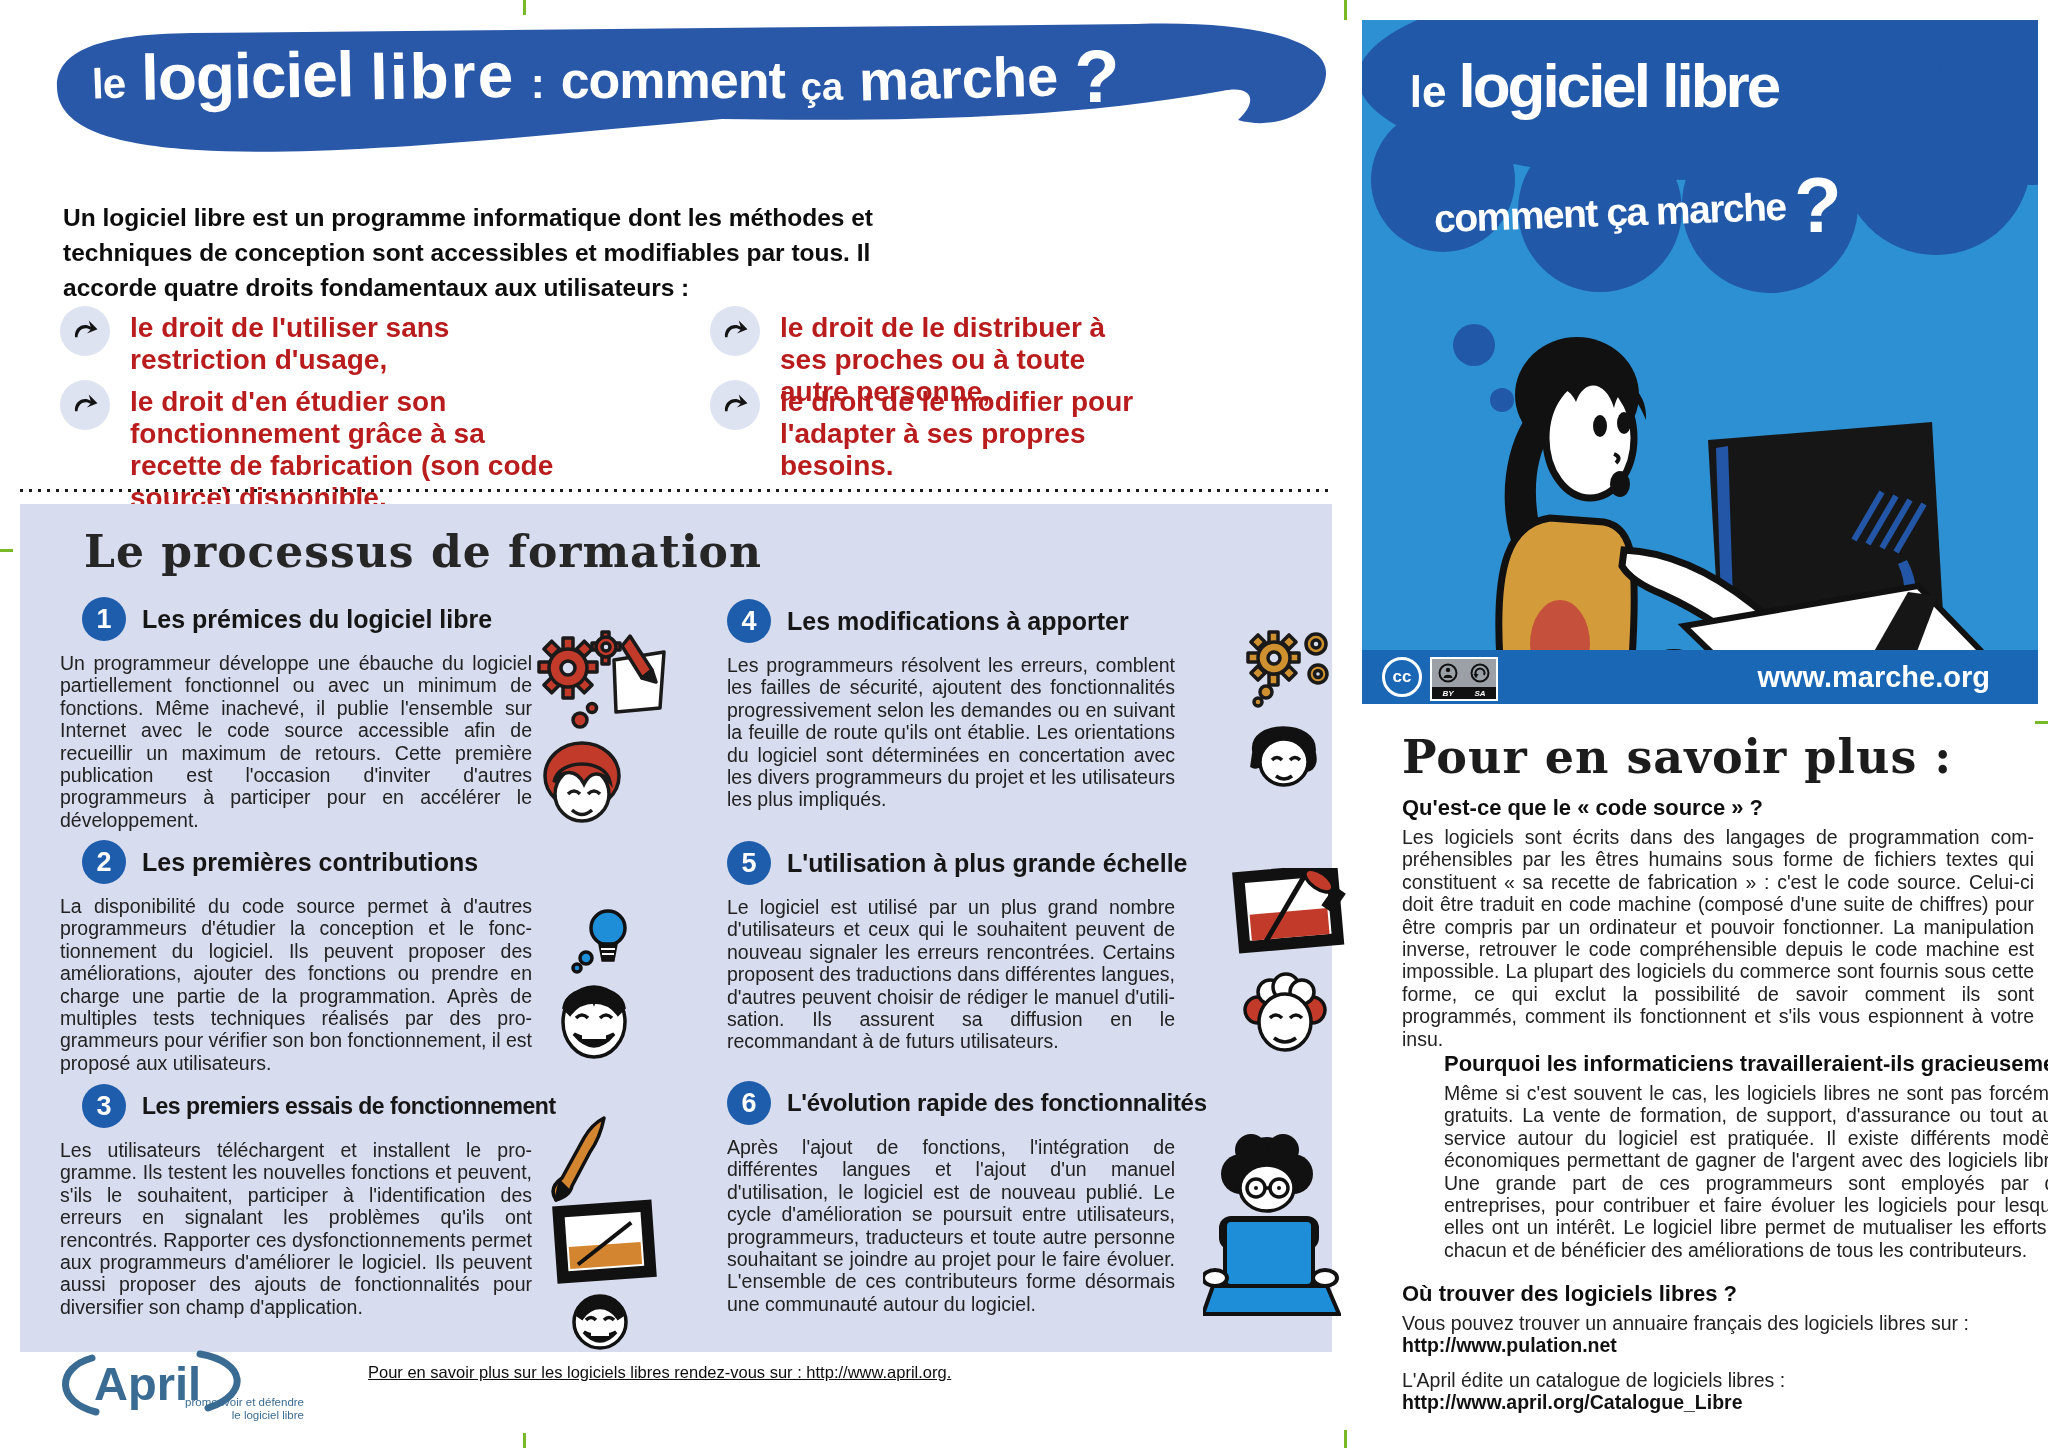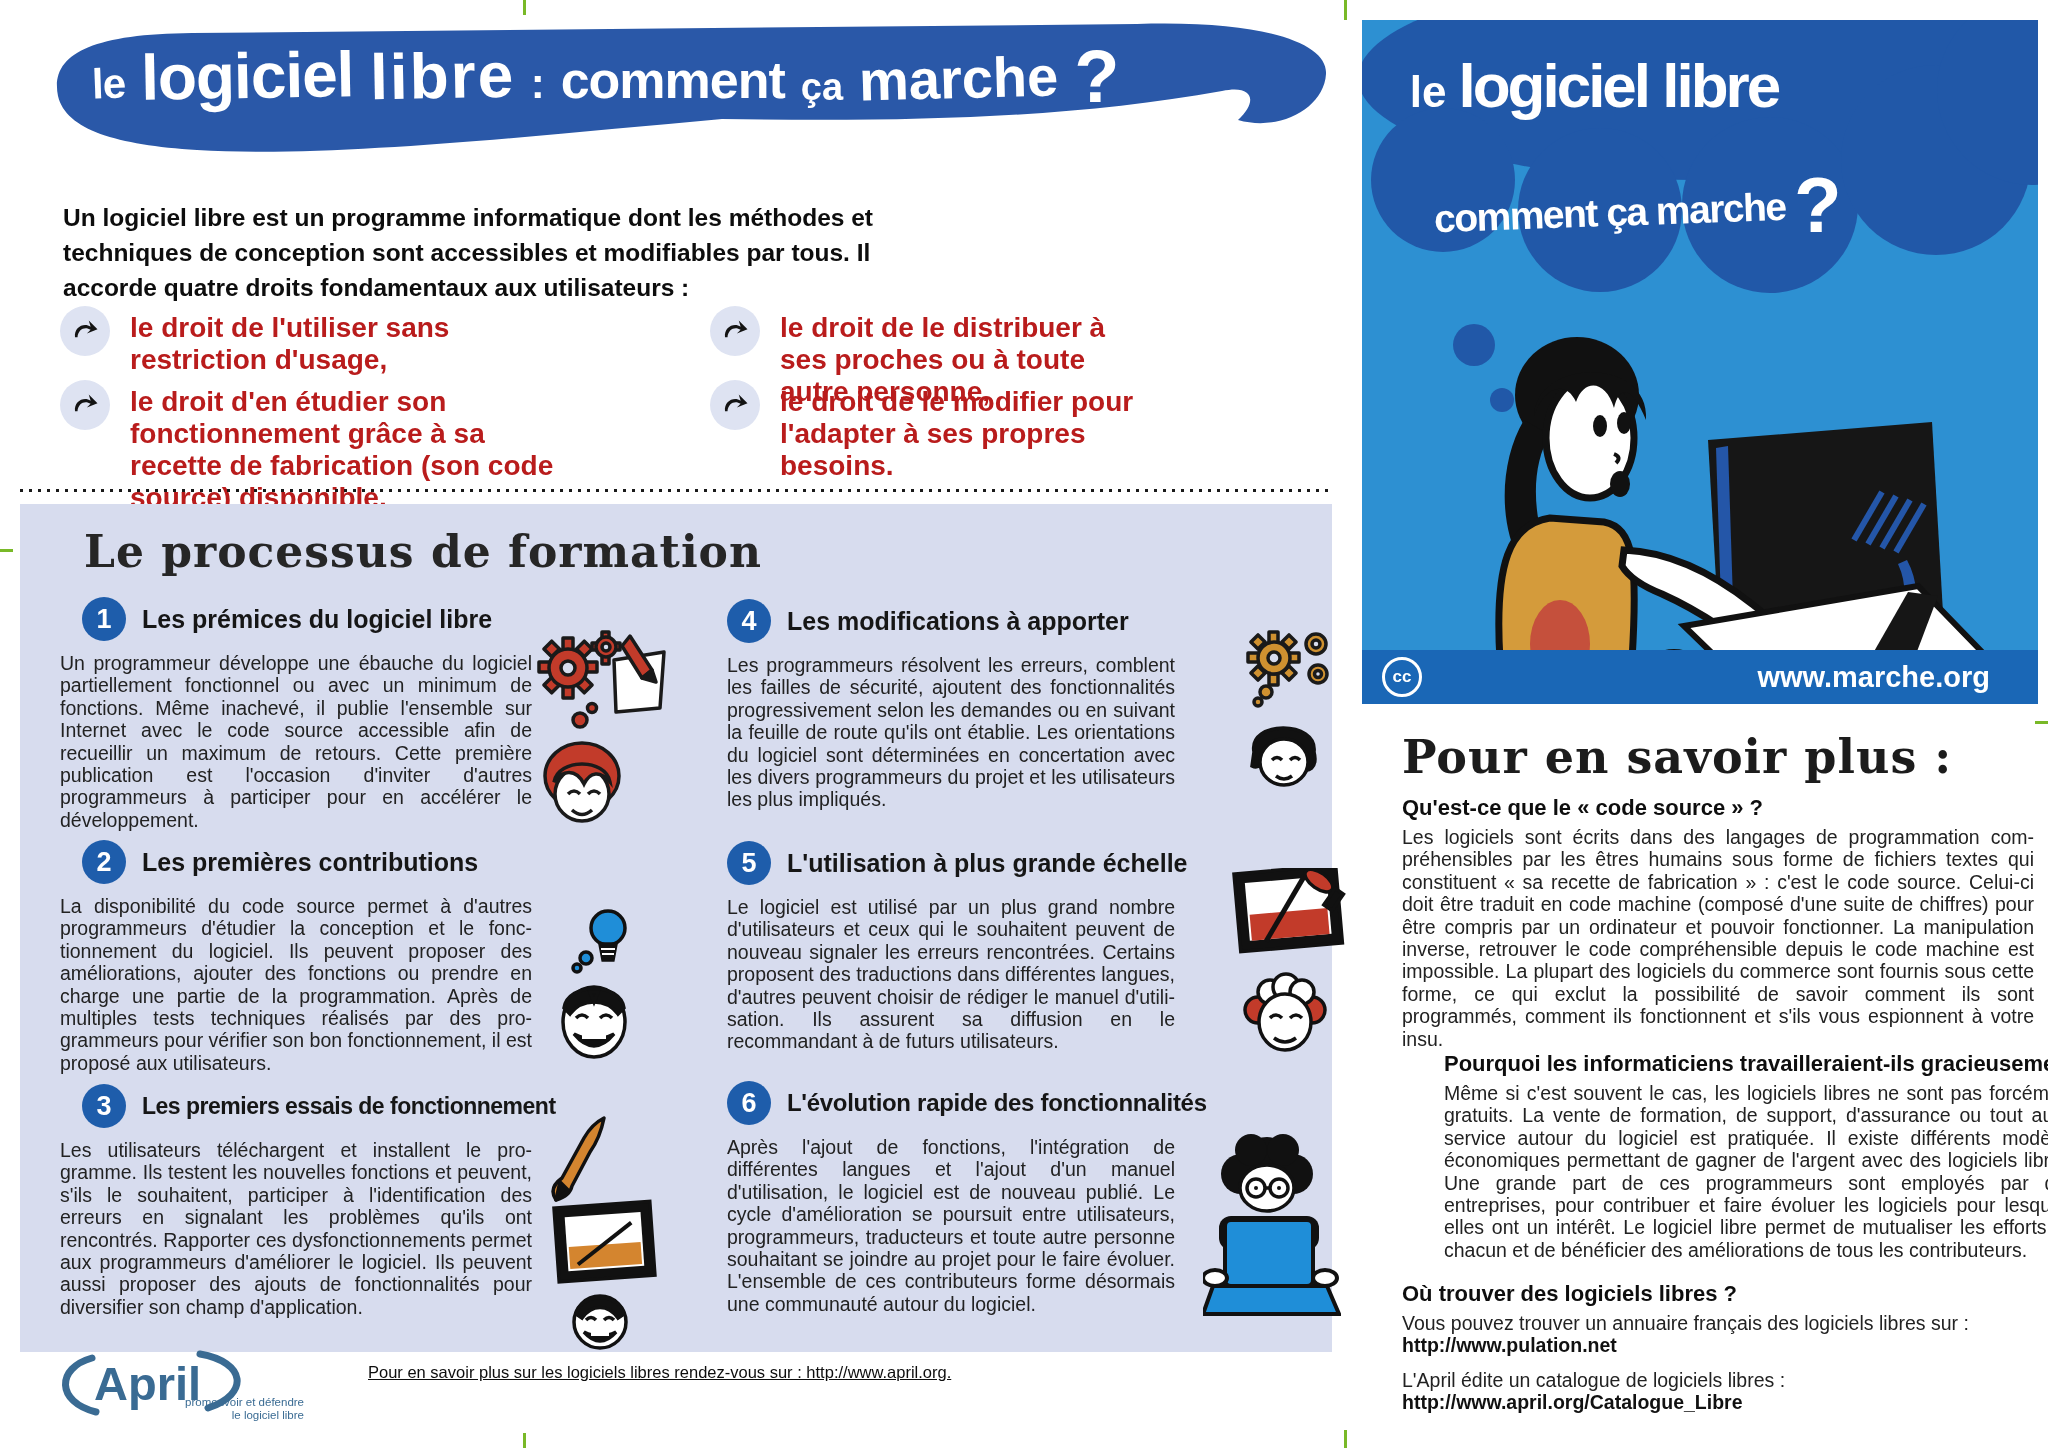--- a/index.html
+++ b/index.html
@@ -85,21 +85,21 @@
   .cover-title{position:absolute;left:8px;top:30px;width:448px;display:flex;justify-content:center;
                align-items:baseline;gap:12px;color:#fff;font-weight:bold;white-space:nowrap;}
   .ct-lead{font-size:44px;}
   .ct-main{font-size:62px;letter-spacing:-3px;}
   .cover-sub{position:absolute;left:86px;top:134px;width:380px;display:flex;justify-content:center;
              align-items:baseline;gap:8px;color:#fff;font-weight:bold;white-space:nowrap;}
   .ct-sub{font-size:39px;letter-spacing:-1.5px;transform:rotate(-2deg);}
   .ct-q{font-size:78px;transform:translateY(6px);}
   .cover-illus{position:absolute;left:0;top:210px;width:676px;height:440px;}
   .cover-band{position:absolute;left:0;top:630px;width:676px;height:54px;background:#1a67b6;}
-  .cc-badge{position:absolute;left:20px;top:637px;display:flex;gap:8px;align-items:flex-start;flex-direction:column;}
+  .cc-badge{position:absolute;left:20px;top:637px;display:flex;gap:8px;align-items:flex-start;}
   .cc-circle{width:34px;height:34px;border:3px solid #fff;border-radius:50%;color:#fff;font-weight:bold;
              font-size:17px;display:flex;align-items:center;justify-content:center;}
   .cc-box{width:68px;font-style:italic;}
   .cc-box-top{height:28px;background:#9aa0a6;border:2px solid #fff;border-bottom:none;display:flex;
               align-items:center;justify-content:space-around;}
   .cc-box-bottom{height:12px;background:#111;border:2px solid #fff;border-top:none;display:flex;
                  align-items:center;justify-content:space-around;color:#fff;font-size:8px;font-weight:bold;}
   .cover-site{position:absolute;right:48px;top:641px;font-size:29px;font-weight:bold;color:#fff;}
 
   

